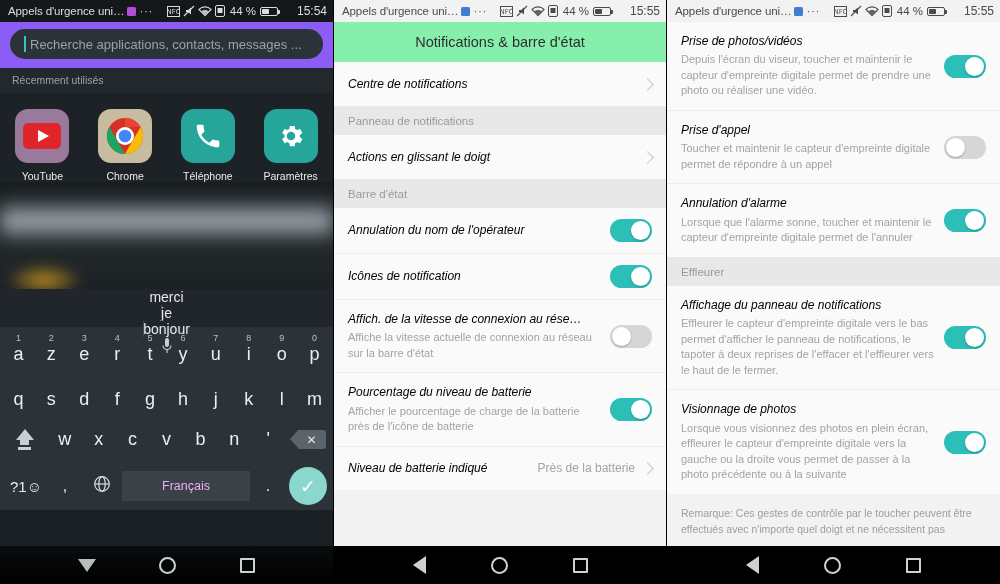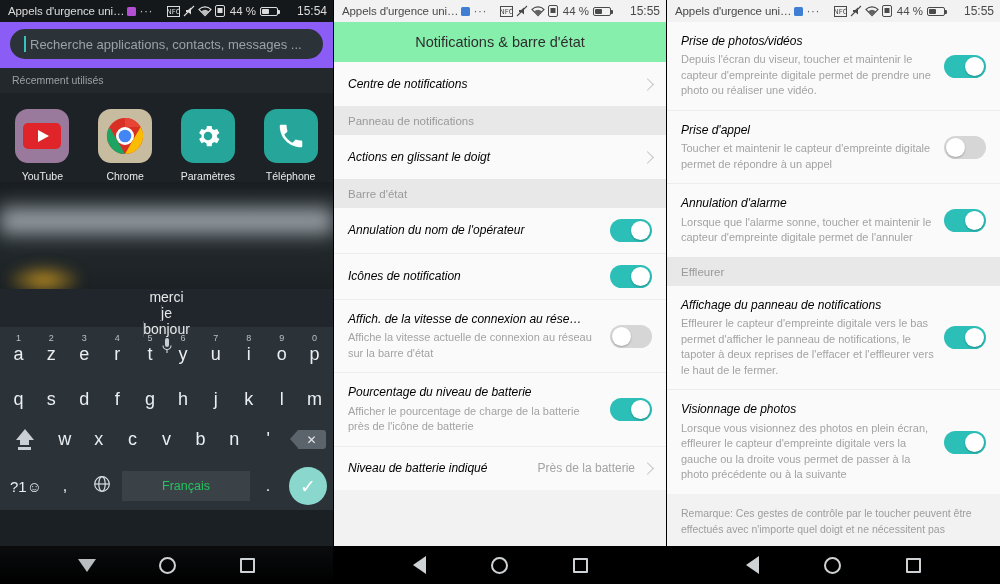--- a/index.html
+++ b/index.html
@@ -109,21 +109,21 @@
              justify-content: center; color: #e4e7ea; font-size: 12px; margin-left: 7px; }
   .del-ico::before { content: ""; position: absolute; left: -8px; top: 0;
     width: 0; height: 0; border-top: 9.5px solid transparent;
     border-bottom: 9.5px solid transparent; border-right: 8px solid #5c646b; }
   .krow-4 { height: 48px; align-items: center; padding: 0 6px; gap: 2px; }
   .k-sym { width: 40px; text-align: center; color: #eceff1; font-size: 15px; }
   .k-comma { width: 34px; text-align: center; color: #eceff1; font-size: 16px; }
   .k-globe { width: 36px; text-align: center; color: #d9dee1; font-size: 17px; }
   .k-space { flex: 1; height: 30px; background: #3a4248; border-radius: 0;
              display: flex; align-items: center; justify-content: center;
-             color: #22c55e; font-size: 12.5px; }
+             color: #f0abfc; font-size: 12.5px; }
   .k-dot { width: 32px; text-align: center; color: #eceff1; font-size: 16px; }
   .k-enter { width: 38px; height: 38px; border-radius: 50%; background: #8ad8cd;
              display: flex; align-items: center; justify-content: center;
              color: #fff; font-size: 19px; margin-left: 3px; }
 
   
   .navbar { position: absolute; left: 0; right: 0; bottom: 0; height: 38px;
             background: #000; display: flex; align-items: center;
             justify-content: space-around; padding: 0 46px; }
   .navbar.dark-grad { background: linear-gradient(180deg,#0a0c0d,#000); }
@@ -233,32 +233,32 @@
             <path d="M20 38 A18 18 0 0 1 4.4 11 L12 24 Z" fill="#1da462"></path>
             <circle cx="20" cy="20" r="9" fill="#fff"></circle>
             <circle cx="20" cy="20" r="6.3" fill="#4285f4"></circle>
           </svg>
         </div>
         <div class="app-label">Chrome</div>
       </div>
       <div class="app">
         <div class="app-icon ic-teal">
           <svg width="30" height="30" viewBox="0 0 24 24" fill="#fff">
-              <path d="M19.1 12.9a7.5 7.5 0 0 0 0-1.8l2-1.5-1.9-3.3-2.3.9a7.3 7.3 0 0 0-1.6-.9l-.4-2.4h-3.8l-.4 2.4c-.6.2-1.1.5-1.6.9l-2.3-.9L4.9 9.6l2 1.5a7.5 7.5 0 0 0 0 1.8l-2 1.5 1.9 3.3 2.3-.9c.5.4 1 .7 1.6.9l.4 2.4h3.8l.4-2.4c.6-.2 1.1-.5 1.6-.9l2.3.9 1.9-3.3-2-1.5zM12 15.4A3.4 3.4 0 1 1 12 8.6a3.4 3.4 0 0 1 0 6.8z"></path>
+              <path d="M6.6 10.8c1.4 2.8 3.8 5.2 6.6 6.6l2.2-2.2c.3-.3.7-.4 1-.2 1.1.4 2.4.6 3.6.6.6 0 1 .4 1 1V20c0 .6-.4 1-1 1C10.6 21 3 13.4 3 4c0-.6.4-1 1-1h3.5c.6 0 1 .4 1 1 0 1.3.2 2.5.6 3.6.1.4 0 .8-.2 1.1l-2.3 2.1z"></path>
             </svg>
         </div>
-        <div class="app-label">Paramètres</div>
+        <div class="app-label">Téléphone</div>
       </div>
       <div class="app">
         <div class="app-icon ic-teal">
           <svg width="30" height="30" viewBox="0 0 24 24" fill="#fff">
-              <path d="M6.6 10.8c1.4 2.8 3.8 5.2 6.6 6.6l2.2-2.2c.3-.3.7-.4 1-.2 1.1.4 2.4.6 3.6.6.6 0 1 .4 1 1V20c0 .6-.4 1-1 1C10.6 21 3 13.4 3 4c0-.6.4-1 1-1h3.5c.6 0 1 .4 1 1 0 1.3.2 2.5.6 3.6.1.4 0 .8-.2 1.1l-2.3 2.1z"></path>
+              <path d="M19.1 12.9a7.5 7.5 0 0 0 0-1.8l2-1.5-1.9-3.3-2.3.9a7.3 7.3 0 0 0-1.6-.9l-.4-2.4h-3.8l-.4 2.4c-.6.2-1.1.5-1.6.9l-2.3-.9L4.9 9.6l2 1.5a7.5 7.5 0 0 0 0 1.8l-2 1.5 1.9 3.3 2.3-.9c.5.4 1 .7 1.6.9l.4 2.4h3.8l.4-2.4c.6-.2 1.1-.5 1.6-.9l2.3.9 1.9-3.3-2-1.5zM12 15.4A3.4 3.4 0 1 1 12 8.6a3.4 3.4 0 0 1 0 6.8z"></path>
             </svg>
         </div>
-        <div class="app-label">Téléphone</div>
+        <div class="app-label">Paramètres</div>
       </div>
     </div>
 
     <div class="blur-area">
       <div class="blur-tint"></div>
       <div class="blur-band"></div>
       <div class="blur-glow"></div>
     </div>
 
     <div class="kbd">

